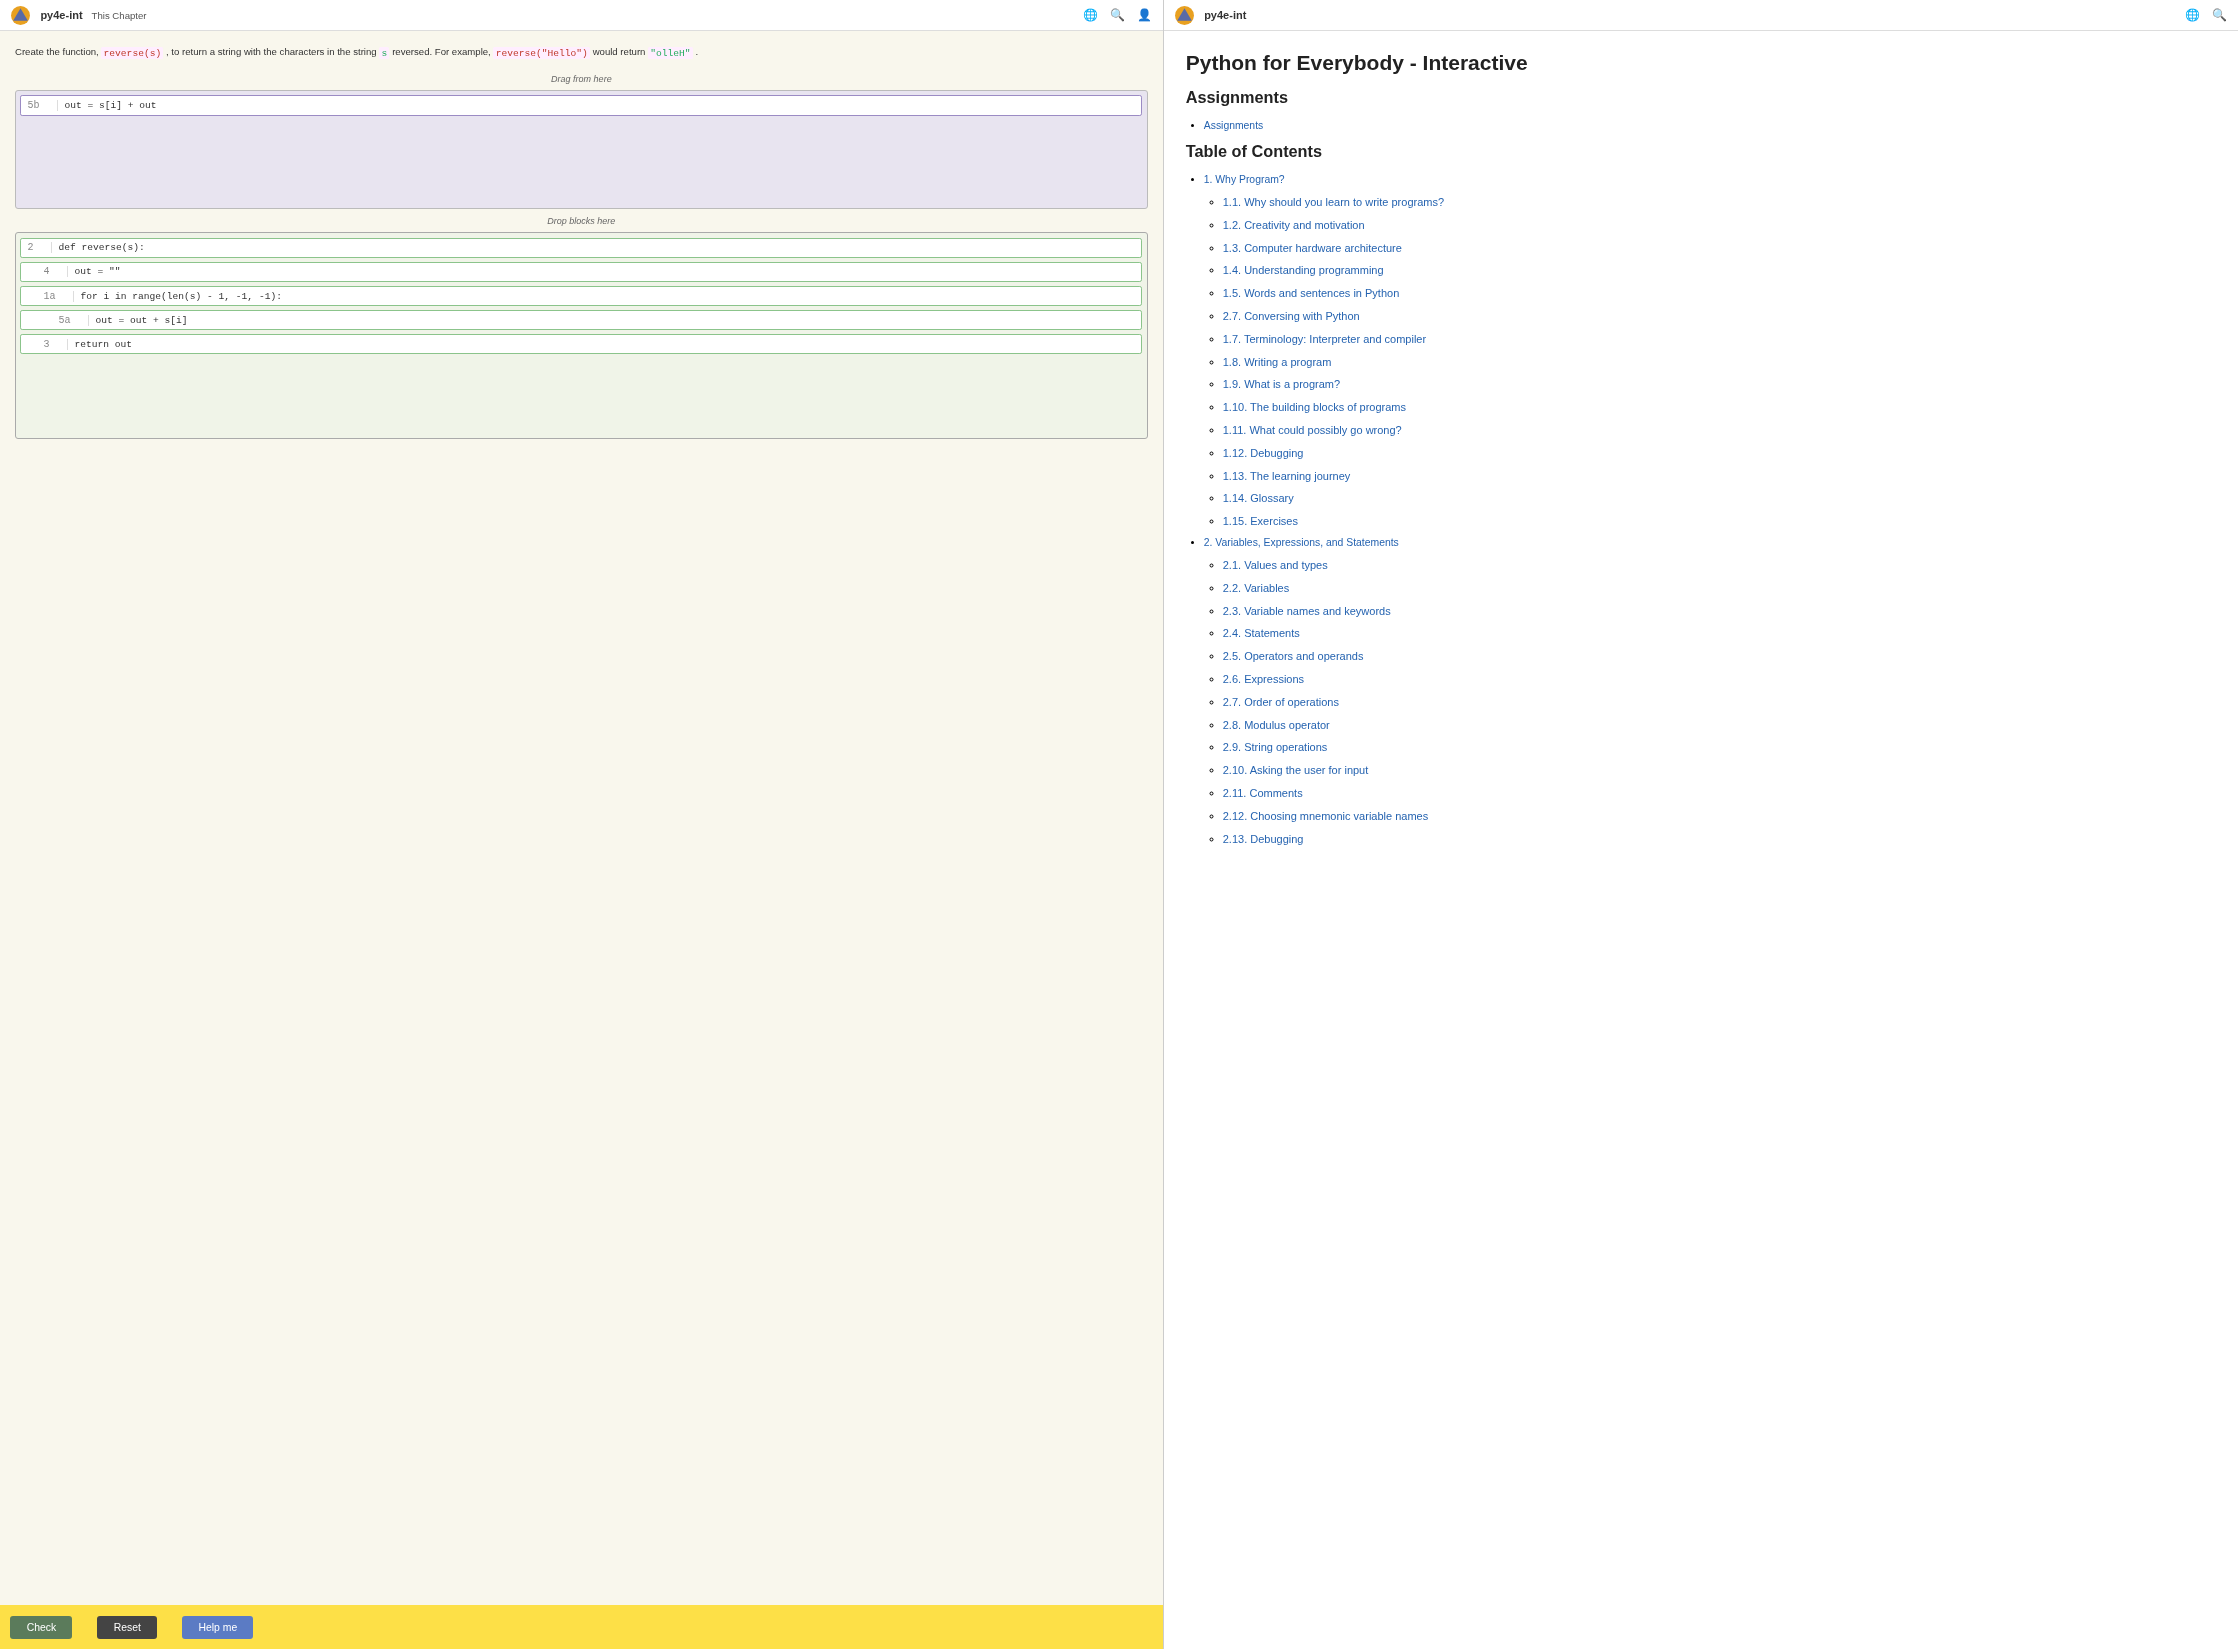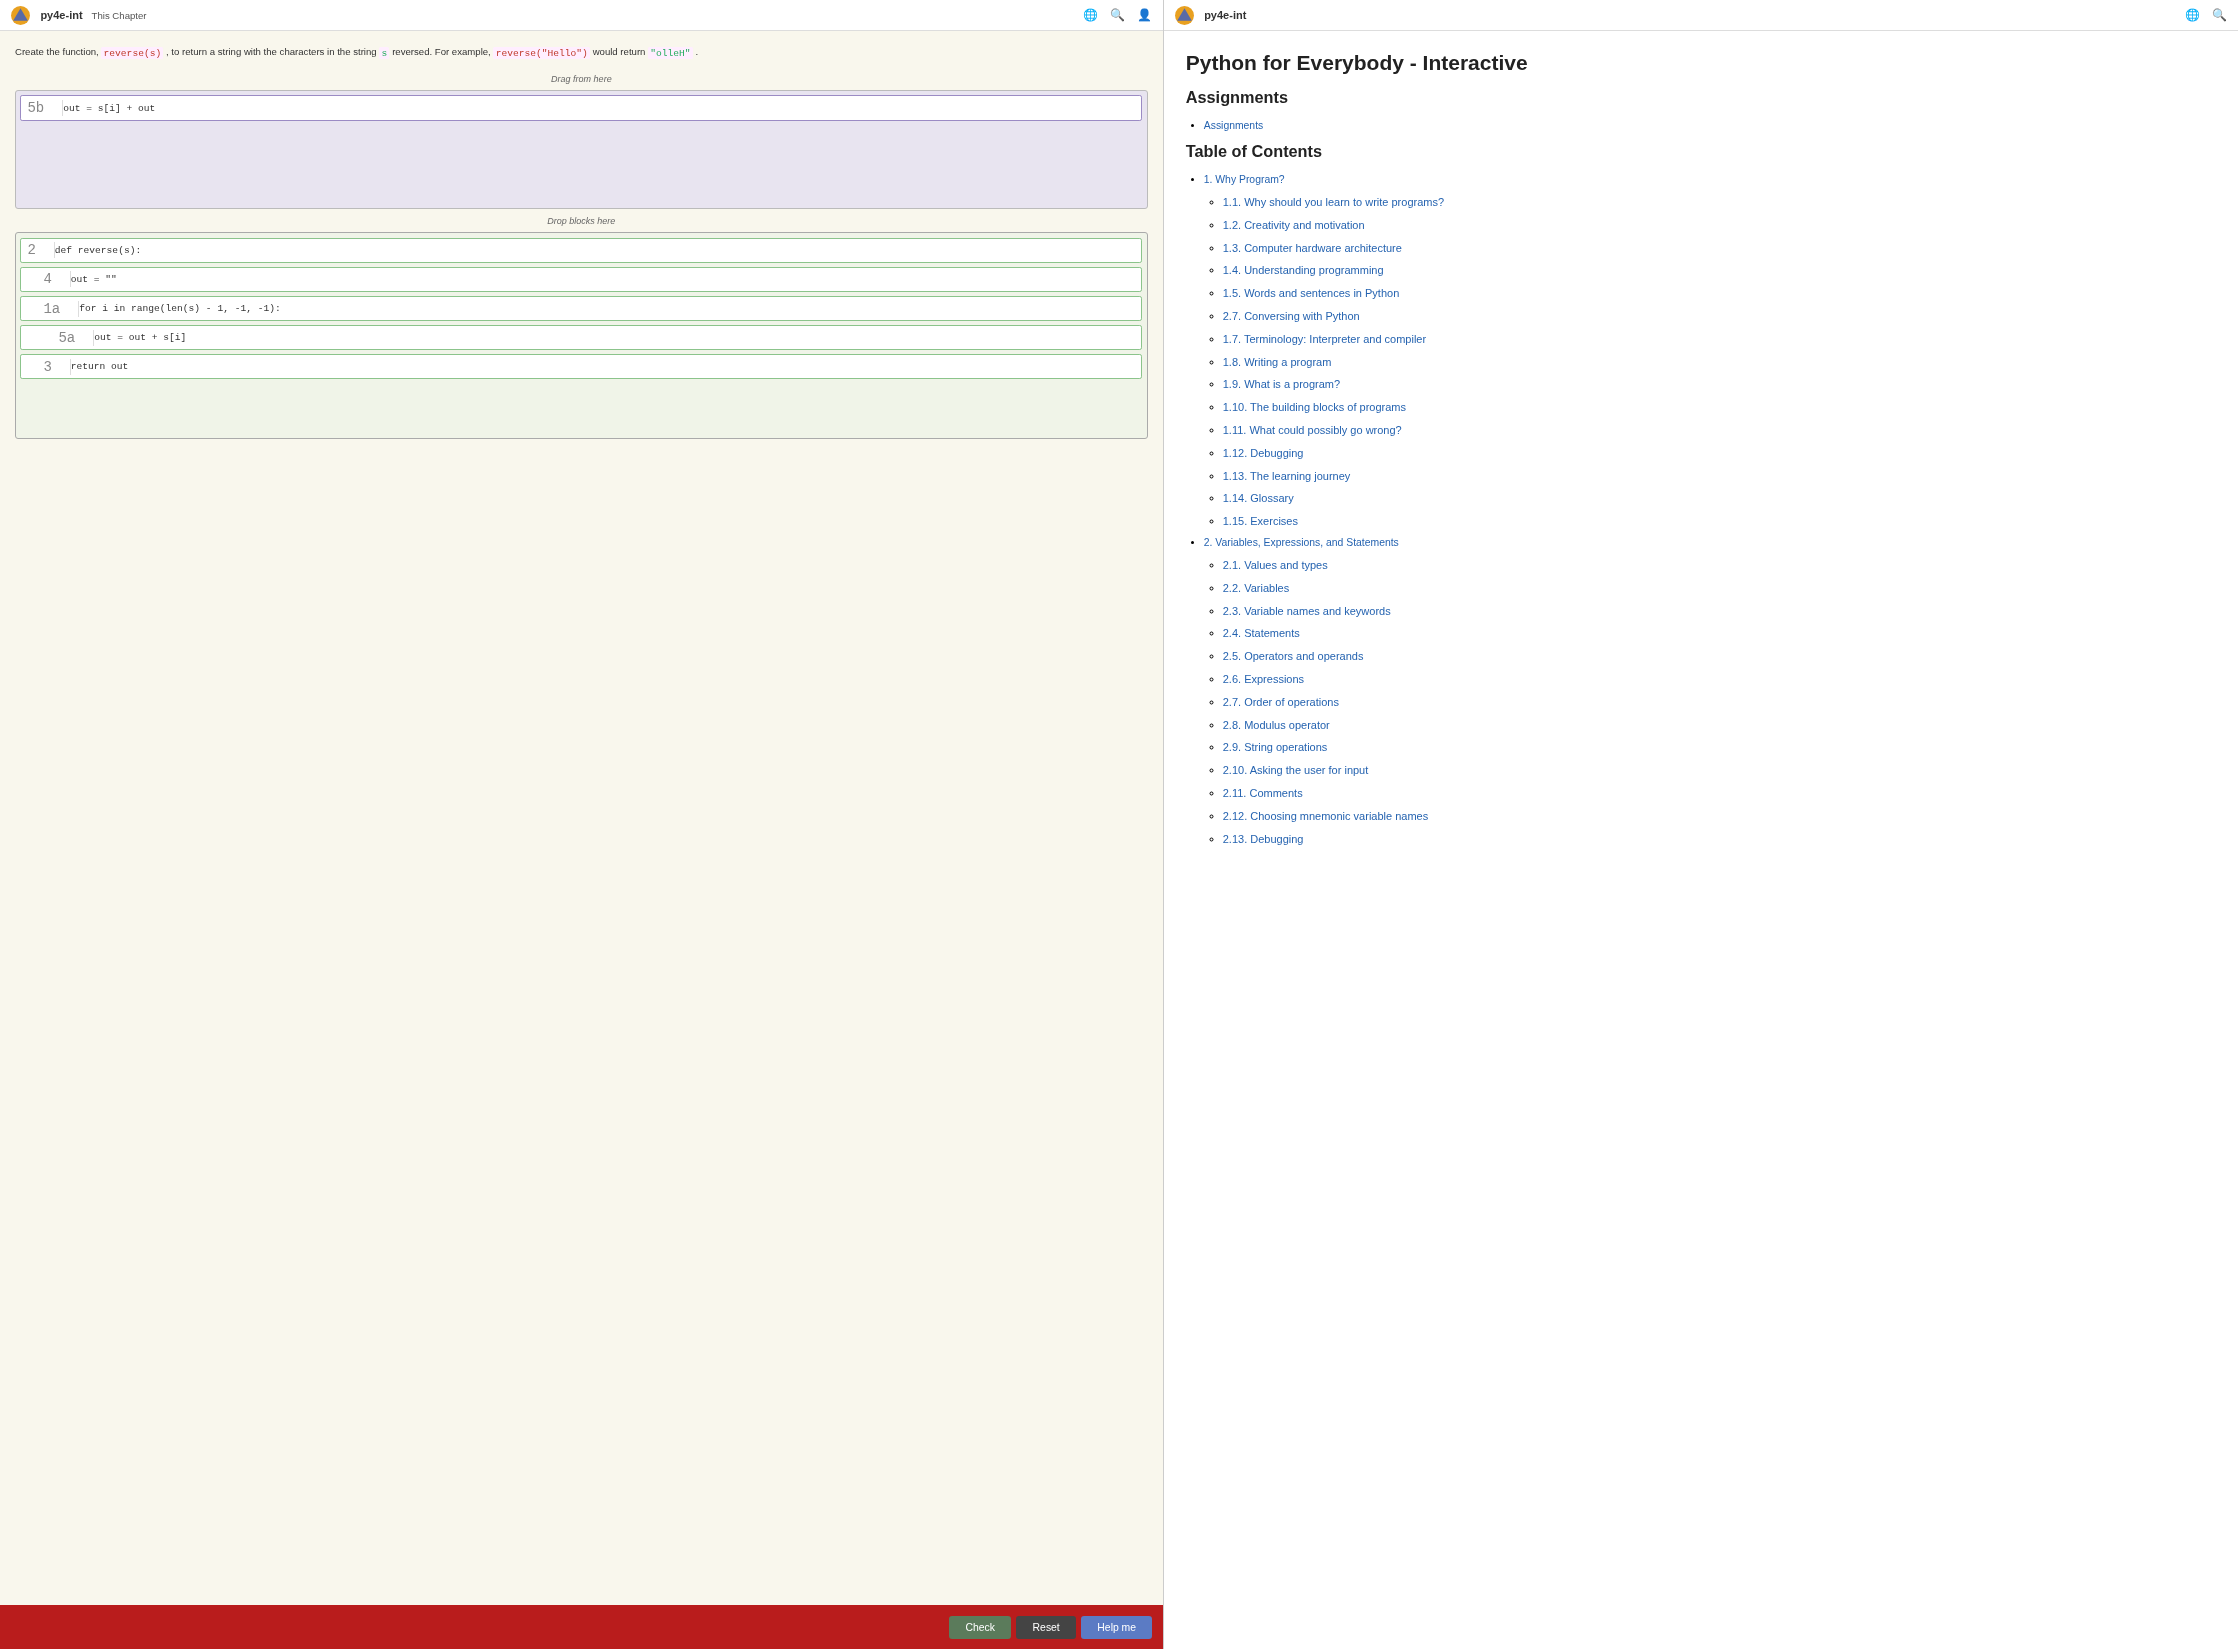--- a/index.html
+++ b/index.html
@@ -130,23 +130,23 @@
       font-family: 'Courier New', monospace;
       font-size: 9.6px;
       color: #333;
       display: flex;
       align-items: center;
       cursor: grab;
     }
 
     .block-number {
       color: #888;
-      font-size: 14px;
+      font-size: 10px;
       min-width: 18px;
-      margin-right: 0;
+      margin-right: 6px;
       border-right: 0.7px solid #ddd;
       padding-right: 18px;
     }
 
     .drop-section {
       margin-bottom: 10.4px;
     }
 
     .drop-area {
       background: #f0f4e8;
@@ -159,24 +159,24 @@
     .drop-area .code-block {
       background: #fff;
       border: 0.7px solid #8bc48b;
     }
 
     .indent-1 { padding-left: 22px; }
     .indent-2 { padding-left: 37px; }
 
     .button-row {
       display: flex;
-      justify-content: flex-end;
-      gap: 5px;
+      justify-content: flex-start;
+      gap: 25px;
       padding: 10.4px;
-      background: #b91c1c;
+      background: #fde047;
     }
 
     .btn {
       padding: 6px 16.3px;
       border: none;
       border-radius: 3px;
       font-size: 10.4px;
       cursor: pointer;
       font-weight: 500;
     }

